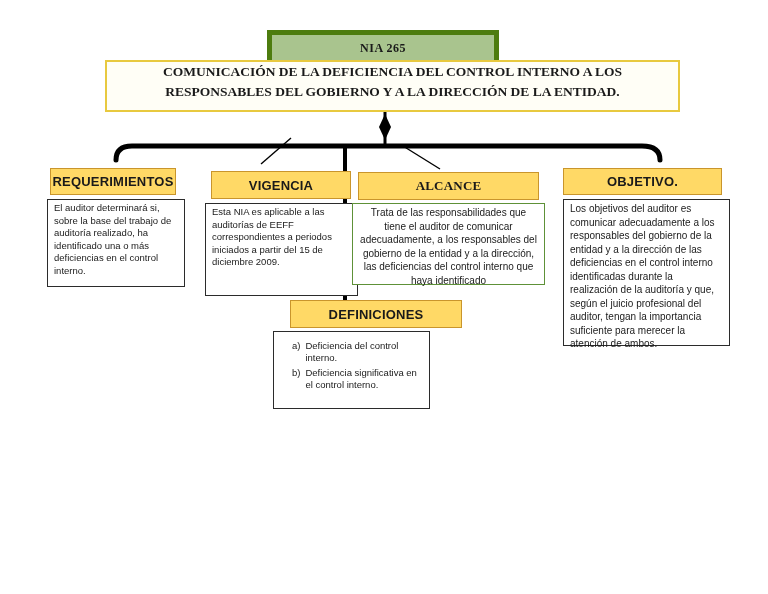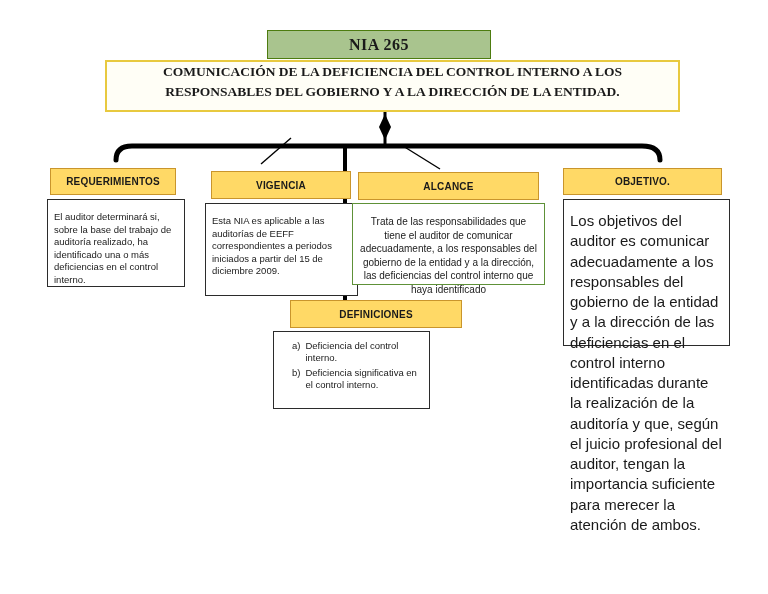--- a/index.html
+++ b/index.html
@@ -24,27 +24,27 @@
     height: 594px;
     pointer-events: none;
   }
   .root-box {
     position: absolute;
     left: 267px;
     top: 30px;
     width: 222px;
     height: 27px;
     background: #a9c48e;
-    border: 1px solid #4d7c0f;
+    border: 5px solid #4d7c0f;
     display: flex;
     align-items: center;
     justify-content: center;
     font-family: "Liberation Serif", serif;
     font-weight: bold;
-    font-size: 16px;
+    font-size: 12px;
     letter-spacing: 0.5px;
   }
   .subtitle-box {
     position: absolute;
     left: 105px;
     top: 60px;
     width: 575px;
     height: 52px;
     background: #fffef6;
     border: 2px solid #e8c93f;
@@ -59,52 +59,52 @@
     box-sizing: border-box;
   }
   .hdr {
     position: absolute;
     background: #ffd966;
     border: 1px solid #c9952c;
     display: flex;
     align-items: center;
     justify-content: center;
     font-weight: bold;
-    font-size: 10px;
+    font-size: 13px;
     letter-spacing: 0.2px;
     box-sizing: border-box;
     text-align: center;
   }
   .bodybox {
     position: absolute;
     background: #ffffff;
     border: 1px solid #2b2b2b;
     box-sizing: border-box;
-    padding: 11px 6px;
+    padding: 2px 6px;
     font-size: 9.5px;
     line-height: 1.32;
   }
   
   .hdr-req  { left: 50px;  top: 168px; width: 126px; height: 27px; }
   .body-req { left: 47px;  top: 199px; width: 138px; height: 88px; }
   
   .hdr-vig  { left: 211px; top: 171px; width: 140px; height: 28px; }
   .body-vig { left: 205px; top: 203px; width: 153px; height: 93px; }
   
-  .hdr-alc  { left: 358px; top: 172px; width: 181px; height: 28px; }
+  .hdr-alc  { left: 358px; top: 172px; width: 181px; height: 28px; font-family: Liberation Serif, serif; }
   .body-alc {
     left: 352px; top: 203px; width: 193px; height: 82px;
     border: 1.5px solid #5e9138;
     text-align: center;
     font-size: 10px;
     line-height: 1.35;
   }
   
   .hdr-obj  { left: 563px; top: 168px; width: 159px; height: 27px; }
-  .body-obj { left: 563px; top: 199px; width: 167px; height: 147px; font-size: 15px; line-height: 1.35; }
+  .body-obj { left: 563px; top: 199px; width: 167px; height: 147px; font-size: 10px; line-height: 1.35; }
   
   .hdr-def  { left: 290px; top: 300px; width: 172px; height: 28px; text-align: right; }
   .body-def { left: 273px; top: 331px; width: 157px; height: 78px; padding: 8px 6px 6px 18px; }
   .def-row {
     display: flex;
     gap: 5px;
     margin-bottom: 2px;
     font-size: 9.5px;
     line-height: 1.3;
   }

